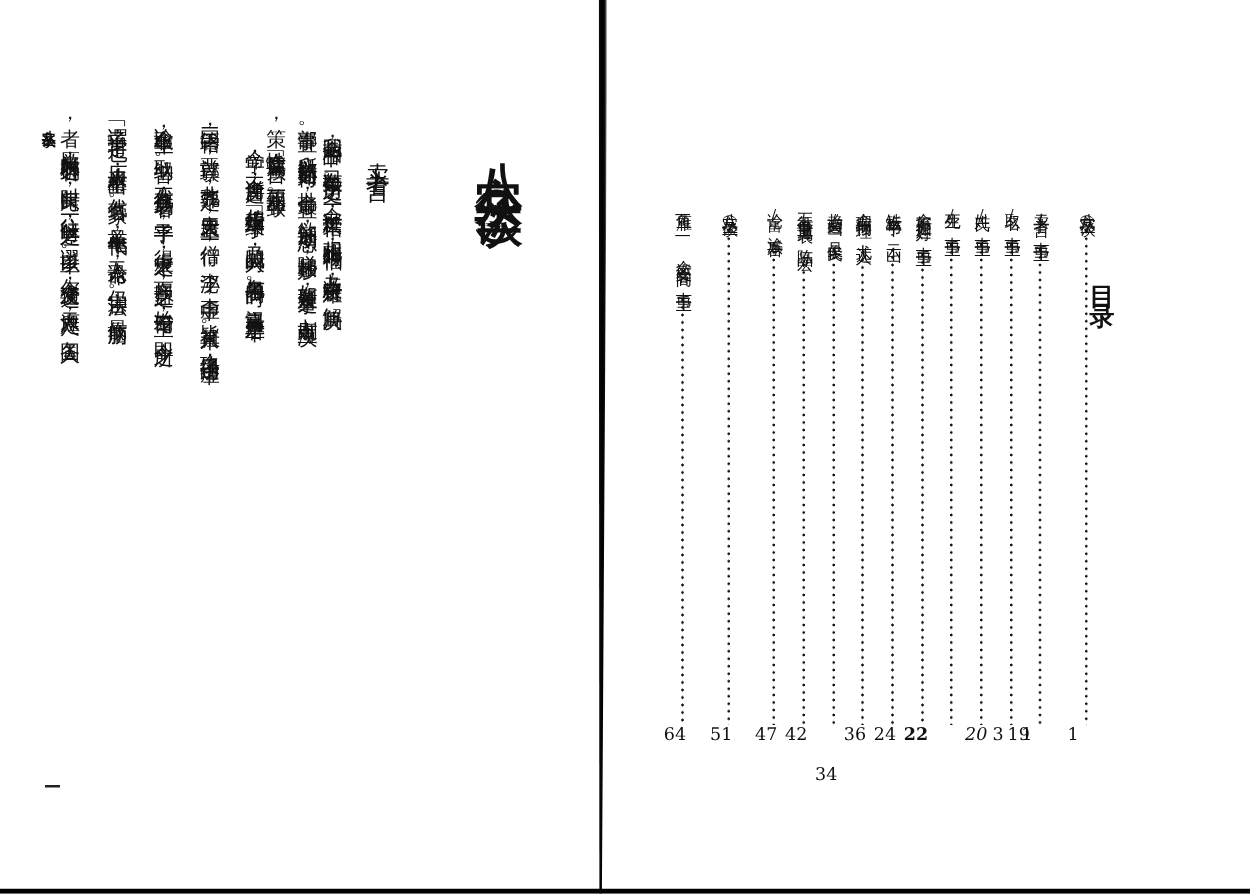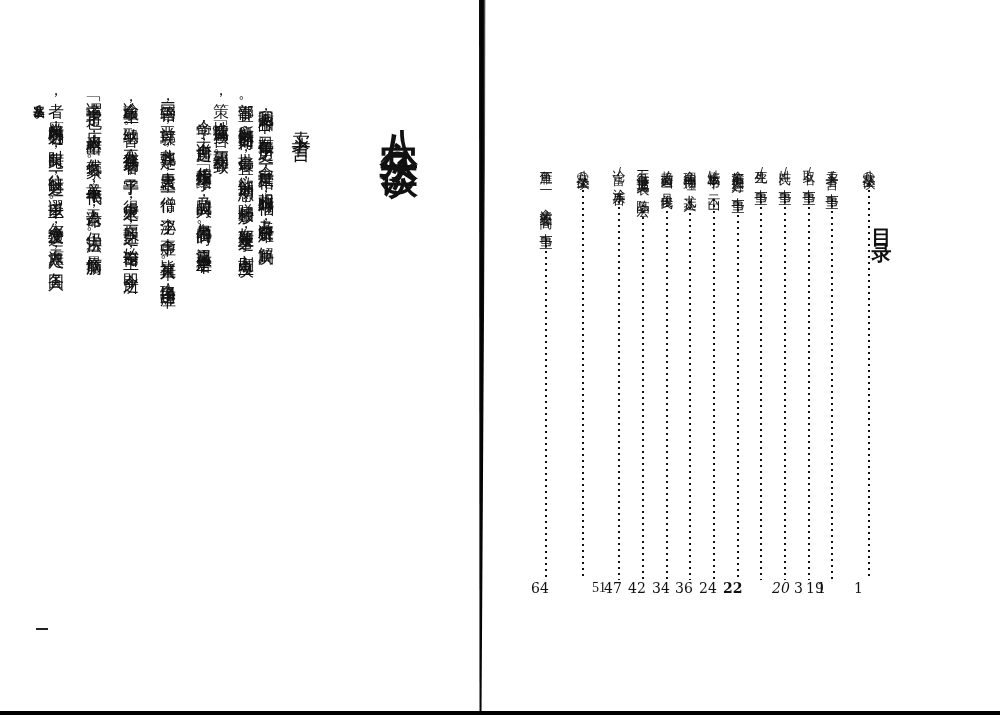--- a/index.html
+++ b/index.html
@@ -152,20 +152,20 @@
 </div>
 
 <div class="toc-page" style="left:854px;">1</div>
 <div class="toc-page" style="left:817px;">1</div>
 <div class="toc-page" style="left:794px;">3</div>
 <div class="toc-page" style="left:770px;margin-left:36px;">19</div>
 <div class="toc-page" style="left:772px;font-style:italic;">20</div>
 <div class="toc-page" style="left:723px;font-weight:bold;">22</div>
 <div class="toc-page" style="left:699px;">24</div>
 <div class="toc-page" style="left:675px;">36</div>
-<div class="toc-page" style="left:652px;">34</div>
+<div class="toc-page" style="left:652px;margin-top:32px;">34</div>
 <div class="toc-page" style="left:628px;">42</div>
 <div class="toc-page" style="left:604px;">47</div>
-<div class="toc-page" style="left:592px;font-family:Liberation Serif, serif;">51</div>
+<div class="toc-page" style="left:568px;">51</div>
 <div class="toc-page" style="left:531px;">64</div>
 
 <div class="spine"></div>
 <div class="bottom-bar"></div>
 
 </body></html>

